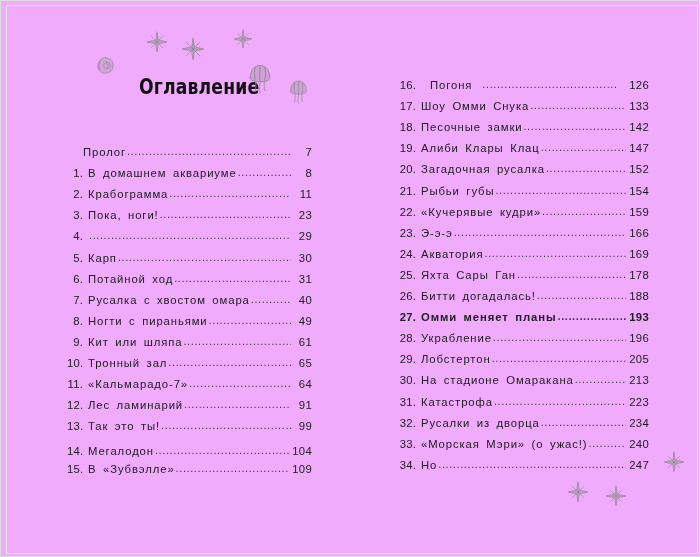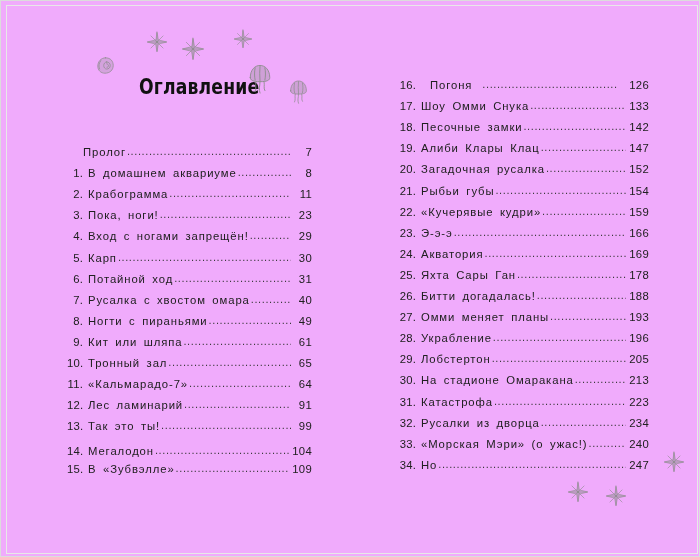--- a/index.html
+++ b/index.html
@@ -135,21 +135,20 @@
         <span class="entry-page">11</span>
       </div>
       <div class="toc-entry" style="top: 208.3px;">
         <span class="entry-num">3.</span>
         <span class="entry-title">Пока, ноги!</span>
         <span class="entry-leader"></span>
         <span class="entry-page">23</span>
       </div>
       <div class="toc-entry" style="top: 229.4px;">
         <span class="entry-num">4.</span>
-        <span class="entry-title">Вход с ногами запрещён!</span>
         <span class="entry-leader"></span>
         <span class="entry-page">29</span>
       </div>
       <div class="toc-entry" style="top: 250.5px;">
         <span class="entry-num">5.</span>
         <span class="entry-title">Карп</span>
         <span class="entry-leader"></span>
         <span class="entry-page">30</span>
       </div>
       <div class="toc-entry" style="top: 271.6px;">
@@ -273,21 +272,21 @@
         <span class="entry-title">Яхта Сары Ган</span>
         <span class="entry-leader"></span>
         <span class="entry-page">178</span>
       </div>
       <div class="toc-entry" style="top: 289px;">
         <span class="entry-num">26.</span>
         <span class="entry-title">Битти догадалась!</span>
         <span class="entry-leader"></span>
         <span class="entry-page">188</span>
       </div>
-      <div class="toc-entry" style="top: 310.1px;">
+      <div class="toc-entry" style="top: 310.1px; font-weight: bold;">
         <span class="entry-num">27.</span>
         <span class="entry-title">Омми меняет планы</span>
         <span class="entry-leader"></span>
         <span class="entry-page">193</span>
       </div>
       <div class="toc-entry" style="top: 331.2px;">
         <span class="entry-num">28.</span>
         <span class="entry-title">Украбление</span>
         <span class="entry-leader"></span>
         <span class="entry-page">196</span>

